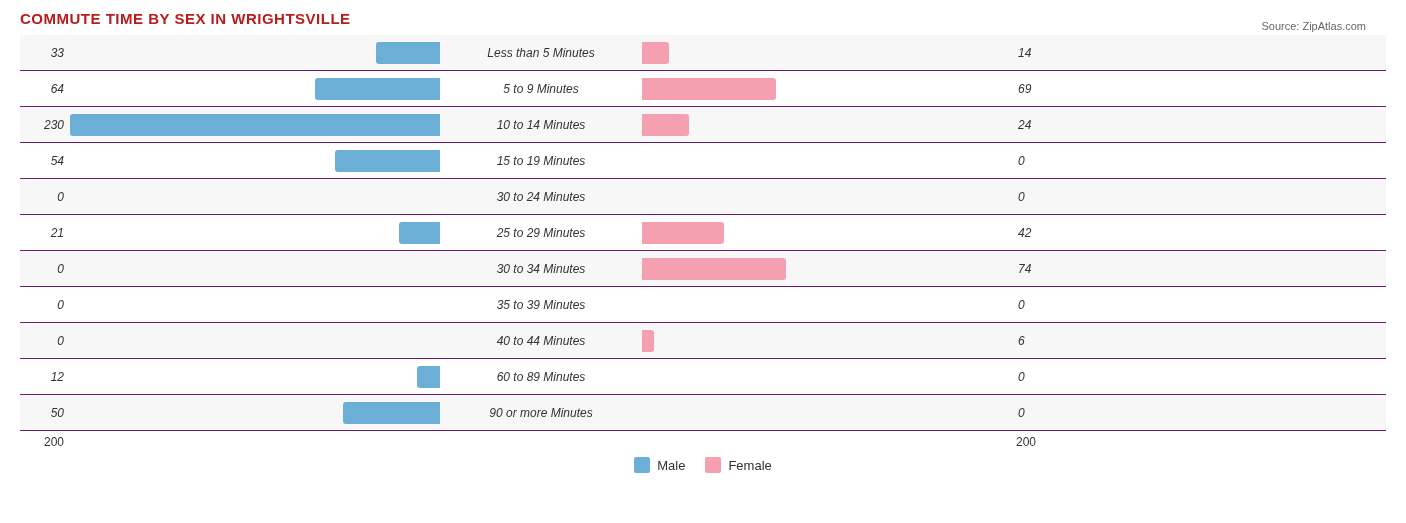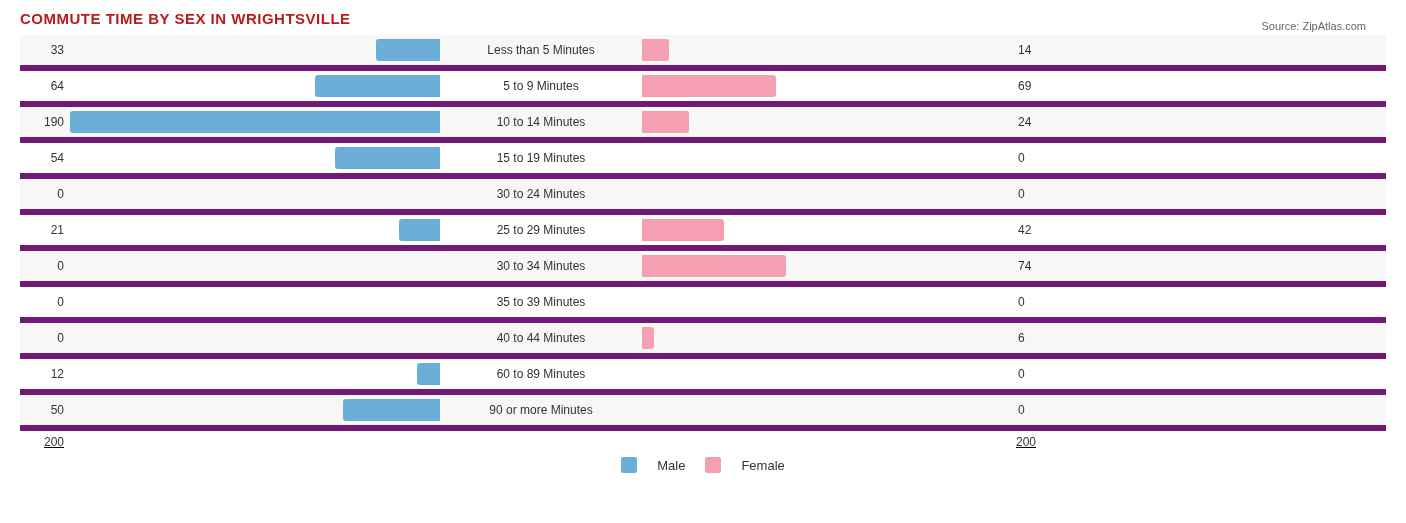--- a/index.html
+++ b/index.html
@@ -26,22 +26,23 @@
       color: #666;
     }
     .chart-area {
       position: relative;
       width: 100%;
     }
     .row {
       display: flex;
       align-items: center;
       height: 36px;
-      border-bottom: 6px solid #701a75;
+      border-bottom: 1px solid #701a75;
       position: relative;
+      font-style: italic;
     }
     .row:nth-child(odd) {
       background: #f7f7f7;
     }
     .row:nth-child(even) {
       background: #fff;
     }
     
     .left-val {
       width: 50px;
@@ -88,21 +89,20 @@
       width: 50px;
       text-align: left;
       font-size: 12px;
       color: #333;
       padding-left: 6px;
       flex-shrink: 0;
     }
     .axis-row {
       display: flex;
       margin-top: 4px;
-      text-decoration: underline;
     }
     .axis-left {
       width: 50px;
       text-align: right;
       font-size: 12px;
       color: #333;
       padding-right: 6px;
     }
     .axis-space {
       width: 370px;
@@ -125,21 +125,21 @@
       display: flex;
       justify-content: center;
       gap: 20px;
       margin-top: 8px;
       font-size: 13px;
       color: #333;
     }
     .legend-item {
       display: flex;
       align-items: center;
-      gap: 20px;
+      gap: 7px;
     }
     .legend-box-blue {
       width: 16px;
       height: 16px;
       background: #6baed6;
       border-radius: 2px;
     }
     .legend-box-pink {
       width: 16px;
       height: 16px;
@@ -174,21 +174,21 @@
         <div class="left-bar-container">
           <div class="bar-blue" style="width: 125px;"></div>
         </div>
         <div class="label">5 to 9 Minutes</div>
         <div class="right-bar-container">
           <div class="bar-pink" style="width: 134px;"></div>
         </div>
         <div class="right-val">69</div>
       </div>
       <div class="row">
-        <div class="left-val">190</div>
+        <div class="left-val">230</div>
         <div class="left-bar-container">
           <div class="bar-blue" style="width: 370px;"></div>
         </div>
         <div class="label">10 to 14 Minutes</div>
         <div class="right-bar-container">
           <div class="bar-pink" style="width: 47px;"></div>
         </div>
         <div class="right-val">24</div>
       </div>
       <div class="row">

